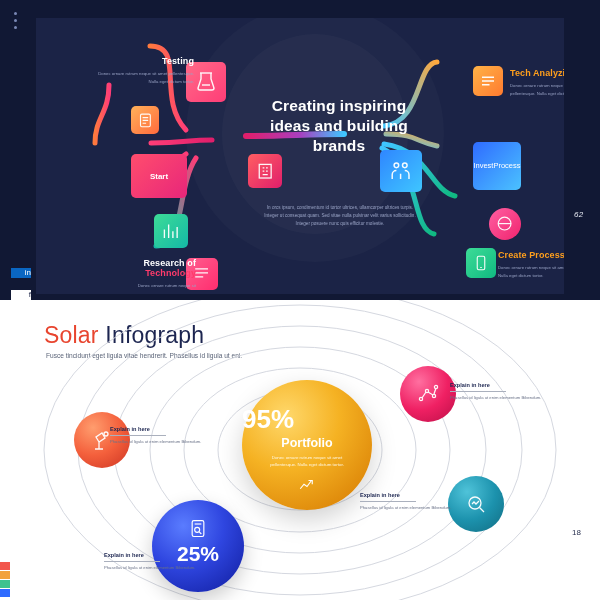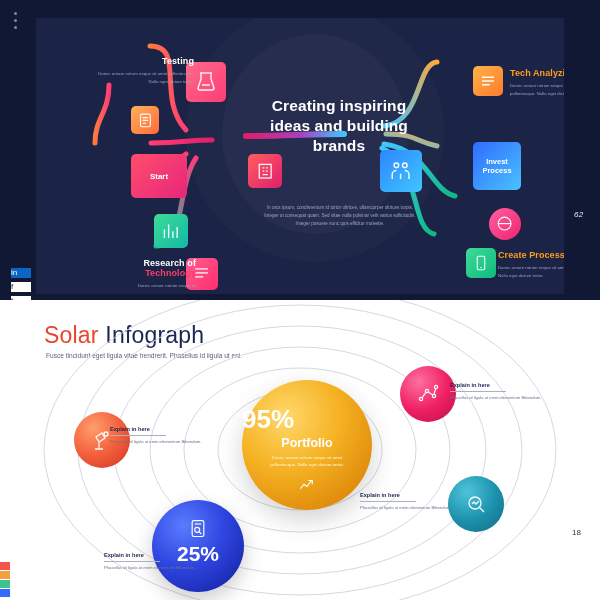--- a/index.html
+++ b/index.html
@@ -27,22 +27,22 @@
   }
   .e1 { left:150px; top:-14px; width:258px; height:258px; }
   .e2 { left:186px; top:16px; width:186px; height:200px; background:rgba(255,255,255,0.028); }
 
   .railleft { position:absolute; left:0; top:0; width:36px; height:300px; background:#111834; }
   .railright { position:absolute; left:564px; top:0; width:36px; height:300px; background:#111834; }
   .dots { position:absolute; left:14px; top:12px; }
   .dots i { display:block; width:3px; height:3px; border-radius:50%; background:#7a88b5; margin-bottom:4px; }
   .socials { position:absolute; left:11px; top:268px; }
   .socials span {
-    display:block; width:20px; height:10px; margin-bottom:4px;
-    font-size:8px; line-height:10px; color:#ffffff; text-align:left;
+    display:block; width:20px; height:10px; margin-bottom:12px;
+    font-size:8px; line-height:10px; color:#ffffff; text-align:right;
   }
   .sq-li { background:#0a66c2; }
   .sq-fb { background:#ffffff; color:#1b2346 !important; }
   .sq-tw { background:#ffffff; color:#1b2346 !important; }
   .pagenum-top {
     position:absolute; left:574px; top:210px; font-size:8px; color:#e6e9f2;
     letter-spacing:0.3px;
     font-style:italic;
   }
 
@@ -73,22 +73,22 @@
   .n-green { left:118px; top:196px; width:34px; height:34px;
     background:linear-gradient(135deg,#3ddc97 0%,#14b8a6 100%); }
   .n-pinkres { left:150px; top:240px; width:32px; height:32px;
     background:linear-gradient(135deg,#ff5f8f 0%,#ff2d6f 100%); }
   .n-center1 { left:212px; top:136px; width:34px; height:34px;
     background:linear-gradient(135deg,#ff5e62 0%,#e01e6b 100%); }
   .n-center2 { left:344px; top:132px; width:42px; height:42px;
     background:linear-gradient(135deg,#2f86ff 0%,#3fc6ff 100%); }
   .n-invest { left:437px; top:124px; width:48px; height:48px;
     background:linear-gradient(135deg,#2f6bff 0%,#4bc2ff 100%); }
-  .n-invest .lbl { position:absolute; inset:0; display:flex; flex-direction:column;
-    align-items:center; justify-content:center; color:#fff; font-size:7.5px; font-weight:bold; line-height:1.25; }
+  .n-invest .lbl { position:absolute; inset:0; display:flex; flex-direction:row;
+    align-items:center; justify-content:center; color:#fff; font-size:7.5px; font-weight:normal; line-height:1.25; }
   .n-tech { left:437px; top:48px; width:30px; height:30px;
     background:linear-gradient(135deg,#ffb347 0%,#ff7a2f 100%); }
   .n-circ { left:453px; top:190px; width:32px; height:32px; border-radius:50%;
     background:linear-gradient(135deg,#ff5fa2 0%,#f0246e 100%); }
   .n-create { left:430px; top:230px; width:30px; height:30px;
     background:linear-gradient(135deg,#3ddc97 0%,#10b981 100%); }
 
   .icn { width:60%; height:60%; opacity:0.95; }
 
   

